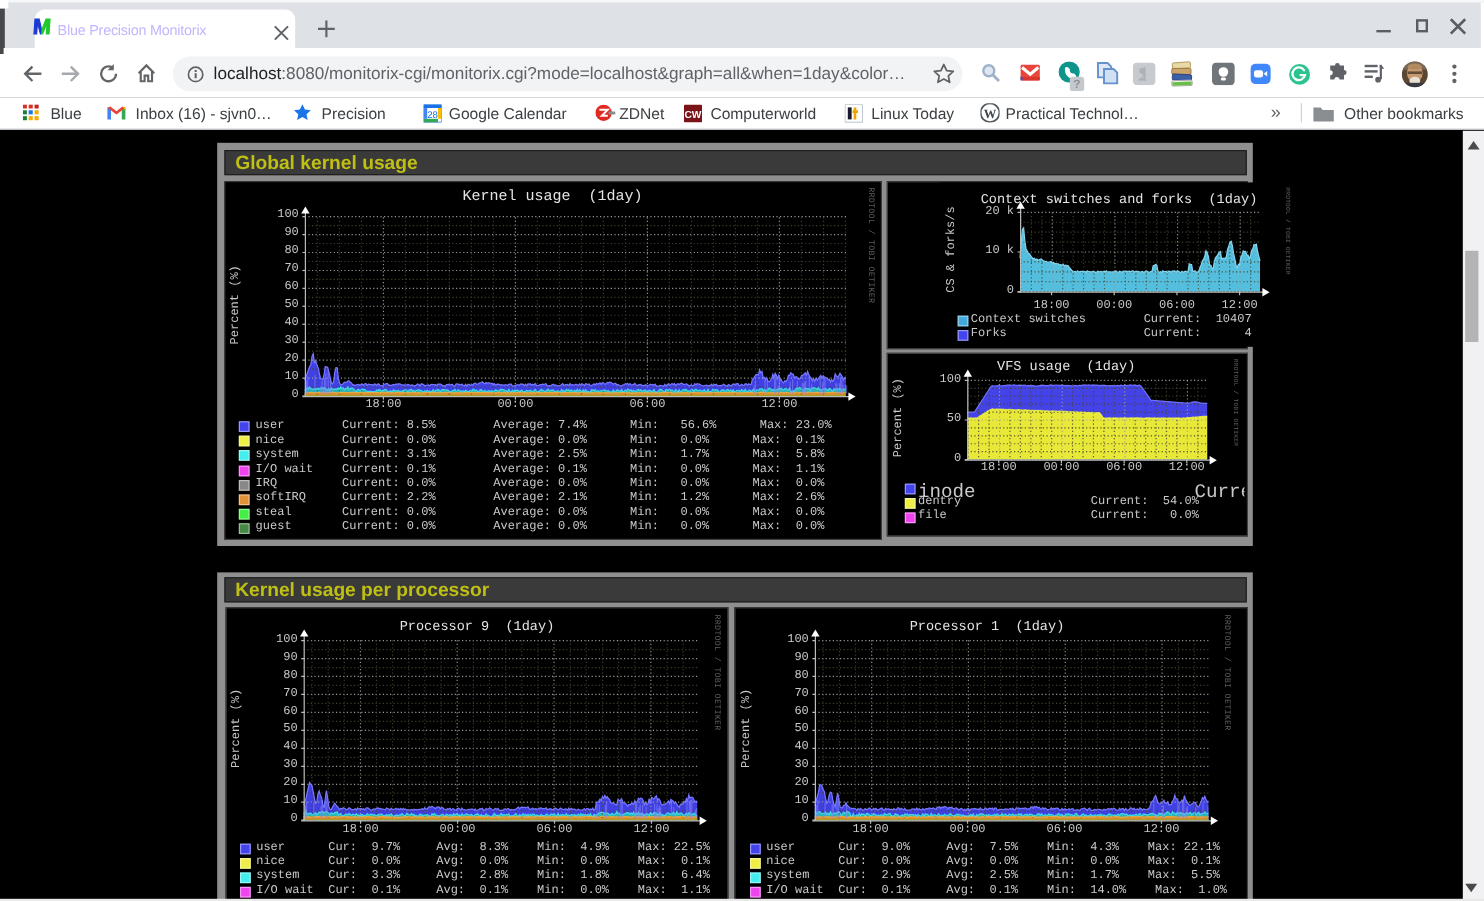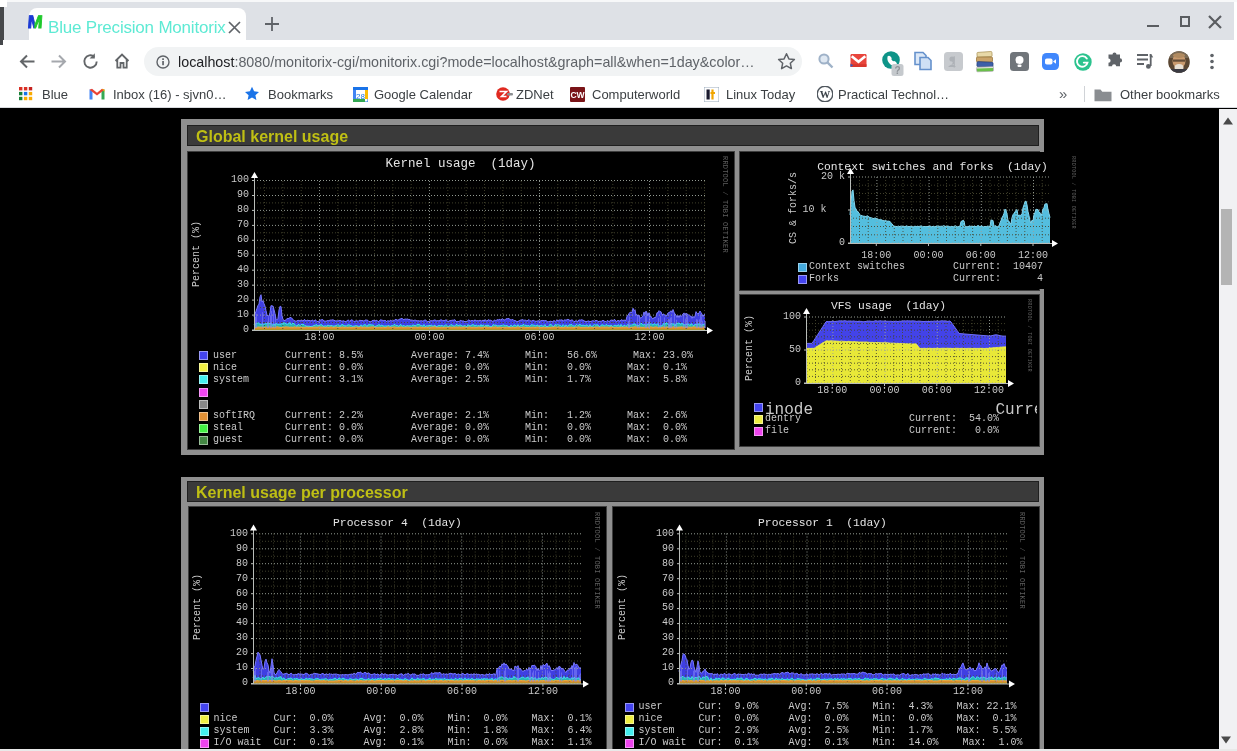--- a/index.html
+++ b/index.html
@@ -18,21 +18,21 @@
 <div class="abs" style="left:29px;top:8px;width:217px;height:32px;background:#fff;border-radius:8px 8px 0 0"></div>
 <svg class="abs" style="left:26px;top:13px" width="17" height="17" viewBox="0 0 17 17">
 <defs>
       <linearGradient id="mg" x1="0" y1="0" x2="1" y2="0">
 <stop offset="0.44" stop-color="#1b3ad4"></stop>
         <stop offset="0.5" stop-color="#1fc92c"></stop>
       </linearGradient>
     </defs>
 <text x="8.5" y="15" font-family="Liberation Sans" font-weight="bold" font-size="18" text-anchor="middle" fill="url(#mg)" stroke="url(#mg)" stroke-width="0.9" transform="skewX(-4) translate(1.2 0)">M</text>
   </svg>
-<div class="abs" style="left:48px;top:18px;font-size:17px;letter-spacing:-0.2px;color:#5eead4">Blue Precision Monitorix</div>
+<div class="abs" style="left:48px;top:18px;font-size:12px;letter-spacing:-0.2px;color:#c4b5fd">Blue Precision Monitorix</div>
 <svg class="abs" style="left:227px;top:19.5px" width="15" height="15">
 <path d="M2 2 L13 13 M13 2 L2 13" stroke="#5f6368" stroke-width="1.7"></path>
   </svg>
 <svg class="abs" style="left:264px;top:16px" width="16" height="16">
 <path d="M8 1 V15 M1 8 H15" stroke="#5f6368" stroke-width="1.8"></path>
   </svg>
 <div class="abs" style="left:1147px;top:25px;width:12px;height:2.4px;background:#5a5d61"></div>
 <div class="abs" style="left:1179.5px;top:16px;width:10.5px;height:10.5px;border:2px solid #5a5d61"></div>
 <svg class="abs" style="left:1207px;top:14px" width="16" height="16">
 <path d="M2 2 L14 14 M14 2 L2 14" stroke="#5a5d61" stroke-width="2.2"></path>
@@ -158,21 +158,21 @@
 <path d="M0.5 11.5 V2 L8 8 L15.5 2 V11.5 H12.5 V6.5 L8 10 L3.5 6.5 V11.5z" fill="none"></path>
 <path d="M0.5 11.5 V1.5 L3.5 1.5 V11.5 Z" fill="#4285f4"></path>
 <path d="M12.5 11.5 V1.5 L15.5 1.5 V11.5 Z" fill="#34a853"></path>
 <path d="M0.5 1.8 L8 7.5 L15.5 1.8 L13 0.8 L8 4.8 L3 0.8z" fill="#ea4335"></path>
 <path d="M13 0.8 L15.5 1.8 V4 Z" fill="#fbbc04"></path>
   </svg>
 <div class="bmtxt" style="left:113px;top:87px">Inbox (16) - sjvn0…</div>
 <svg class="abs" style="left:244px;top:86px" width="16" height="16">
 <path d="M8 0.8 L10.1 5.3 15 5.9 11.4 9.2 12.4 14 8 11.6 3.6 14 4.6 9.2 1 5.9 5.9 5.3Z" fill="#1a73e8"></path>
   </svg>
-<div class="bmtxt" style="left:268px;top:87px">Bookmarks</div>
+<div class="bmtxt" style="left:268px;top:87px">Precision</div>
 <svg class="abs" style="left:353px;top:87px" width="15" height="15">
 <rect x="0" y="0" width="15" height="15" fill="#fff" stroke="#1a73e8" stroke-width="1"></rect>
 <rect x="0" y="0" width="15" height="3" fill="#1a73e8"></rect>
     <rect x="12" y="3" width="3" height="9" fill="#fbbc04"></rect>
 <rect x="0" y="12" width="12" height="3" fill="#34a853"></rect>
     <rect x="0" y="3" width="3" height="9" fill="#4285f4"></rect>
 <text x="7.5" y="11.5" font-size="8" fill="#1a73e8" text-anchor="middle" font-family="Liberation Sans">28</text>
   </svg>
 <div class="bmtxt" style="left:374px;top:87px">Google Calendar</div>
 <svg class="abs" style="left:496px;top:87px" width="17" height="14">
@@ -348,21 +348,23 @@
       <div class="gt" style="left:439.5px;top:180.3px;width:44px;text-align:center;font-size:10px;color:#c9c9c9">12:00</div>
       <div class="gt" style="left:-51.0px;top:95.5px;width:120px;height:12px;text-align:center;font-size:10px;color:#c9c9c9;transform:rotate(-90deg)">Percent (%)</div>
       <div class="rrd" style="left:533.0px;top:4px;font-size:7px">RRDTOOL / TOBI OETIKER</div>
       <div class="sq" style="left:11px;top:199.2px;background:#4444EE"></div>
       <div class="gt" style="left:25px;top:197.5px;font-size:10px;color:#c9c9c9;white-space:pre">user        Current: 8.5%        Average: 7.4%      Min:   56.6%      Max: 23.0%</div>
       <div class="sq" style="left:11px;top:211.3px;background:#EEEE44"></div>
       <div class="gt" style="left:25px;top:209.6px;font-size:10px;color:#c9c9c9;white-space:pre">nice        Current: 0.0%        Average: 0.0%      Min:   0.0%      Max:  0.1%</div>
       <div class="sq" style="left:11px;top:223.4px;background:#44EEEE"></div>
       <div class="gt" style="left:25px;top:221.7px;font-size:10px;color:#c9c9c9;white-space:pre">system      Current: 3.1%        Average: 2.5%      Min:   1.7%      Max:  5.8%</div>
       <div class="sq" style="left:11px;top:235.5px;background:#EE44EE"></div>
+      <div class="gt" style="left:25px;top:233.8px;font-size:10px;color:#c9c9c9;white-space:pre">I/O wait    Current: 0.1%        Average: 0.1%      Min:   0.0%      Max:  1.1%</div>
       <div class="sq" style="left:11px;top:247.6px;background:#888888"></div>
+      <div class="gt" style="left:25px;top:245.9px;font-size:10px;color:#c9c9c9;white-space:pre">IRQ         Current: 0.0%        Average: 0.0%      Min:   0.0%      Max:  0.0%</div>
       <div class="sq" style="left:11px;top:259.7px;background:#E29136"></div>
       <div class="gt" style="left:25px;top:258.0px;font-size:10px;color:#c9c9c9;white-space:pre">softIRQ     Current: 2.2%        Average: 2.1%      Min:   1.2%      Max:  2.6%</div>
       <div class="sq" style="left:11px;top:271.8px;background:#44EE44"></div>
       <div class="gt" style="left:25px;top:270.1px;font-size:10px;color:#c9c9c9;white-space:pre">steal       Current: 0.0%        Average: 0.0%      Min:   0.0%      Max:  0.0%</div>
       <div class="sq" style="left:11px;top:283.9px;background:#448844"></div>
       <div class="gt" style="left:25px;top:282.2px;font-size:10px;color:#c9c9c9;white-space:pre">guest       Current: 0.0%        Average: 0.0%      Min:   0.0%      Max:  0.0%</div>
     </div>
     <div class="gimg" style="left:784px;top:152px;width:297px;height:137px">
       <svg width="297" height="137" style="position:absolute;left:0;top:0">
         <path d="M66.0 91.0L66.0 62.95L67.0 51.05L68.0 39.14L69.0 37.86L70.0 48.46L71.0 55.26L72.0 57.09L73.0 59.31L74.0 59.53L75.0 61.46L76.0 62.45L77.0 63.70L78.0 63.26L79.0 64.51L80.0 63.85L81.0 64.69L82.0 64.50L83.0 63.90L84.0 63.92L85.0 65.28L86.0 65.30L87.0 66.02L88.0 65.82L89.0 66.66L90.0 66.32L91.0 66.18L92.0 65.99L93.0 67.33L94.0 66.68L95.0 67.76L96.0 67.71L97.0 67.79L98.0 67.90L99.0 68.77L100.0 68.51L101.0 69.13L102.0 68.32L103.0 69.43L104.0 68.97L105.0 69.33L106.0 69.41L107.0 70.80L108.0 71.95L109.0 73.10L110.0 74.25L111.0 74.52L112.0 74.18L113.0 74.80L114.0 73.76L115.0 74.74L116.0 74.33L117.0 74.13L118.0 74.10L119.0 74.46L120.0 74.18L121.0 75.08L122.0 73.70L123.0 74.30L124.0 74.25L125.0 74.73L126.0 74.41L127.0 74.18L128.0 74.51L129.0 74.92L130.0 74.82L131.0 73.85L132.0 74.80L133.0 74.36L134.0 74.08L135.0 74.78L136.0 73.95L137.0 74.42L138.0 73.75L139.0 74.80L140.0 74.49L141.0 74.58L142.0 74.71L143.0 74.49L144.0 74.49L145.0 74.53L146.0 73.86L147.0 74.63L148.0 75.01L149.0 74.03L150.0 74.48L151.0 75.06L152.0 74.02L153.0 74.06L154.0 74.16L155.0 73.93L156.0 74.71L157.0 73.90L158.0 74.58L159.0 73.88L160.0 73.68L161.0 74.31L162.0 74.50L163.0 74.05L164.0 74.07L165.0 74.38L166.0 74.98L167.0 74.59L168.0 74.13L169.0 75.07L170.0 74.51L171.0 73.79L172.0 74.08L173.0 74.72L174.0 74.90L175.0 74.28L176.0 74.22L177.0 69.41L178.0 69.08L179.0 68.41L180.0 68.89L181.0 74.32L182.0 75.01L183.0 74.42L184.0 75.06L185.0 73.73L186.0 74.36L187.0 74.24L188.0 74.13L189.0 75.04L190.0 73.93L191.0 74.10L192.0 74.99L193.0 73.80L194.0 73.87L195.0 73.69L196.0 74.96L197.0 73.79L198.0 73.99L199.0 74.73L200.0 74.98L201.0 74.13L202.0 75.01L203.0 74.32L204.0 73.95L205.0 74.53L206.0 74.62L207.0 67.90L208.0 68.33L209.0 68.41L210.0 74.29L211.0 73.93L212.0 73.69L213.0 74.95L214.0 74.66L215.0 73.93L216.0 70.79L217.0 68.58L218.0 65.54L219.0 63.95L220.0 61.30L221.0 57.01L222.0 58.58L223.0 61.93L224.0 68.74L225.0 69.21L226.0 71.32L227.0 72.09L228.0 65.51L229.0 62.67L230.0 61.37L231.0 59.95L232.0 58.28L233.0 57.55L234.0 63.87L235.0 63.25L236.0 63.16L237.0 63.42L238.0 61.84L239.0 55.68L240.0 52.90L241.0 49.68L242.0 49.01L243.0 52.82L244.0 59.41L245.0 63.63L246.0 69.04L247.0 71.22L248.0 68.15L249.0 68.90L250.0 62.59L251.0 60.47L252.0 57.02L253.0 57.66L254.0 57.44L255.0 60.41L256.0 60.58L257.0 63.53L258.0 61.57L259.0 56.98L260.0 55.44L261.0 51.82L262.0 52.14L263.0 51.49L264.0 57.97L265.0 61.65L266.0 65.61L266.0 91.0Z" fill="#54bede"></path>
@@ -406,21 +408,21 @@
         <line x1="64" y1="91.0" x2="67" y2="91.0" stroke="#b9bdb9" stroke-width="1"></line>
         <line x1="64" y1="58.0" x2="67" y2="58.0" stroke="#b9bdb9" stroke-width="1"></line>
         <line x1="64" y1="25.0" x2="67" y2="25.0" stroke="#b9bdb9" stroke-width="1"></line>
         <line x1="92.3" y1="91" x2="92.3" y2="94" stroke="#b9bdb9" stroke-width="1"></line>
         <line x1="144.5" y1="91" x2="144.5" y2="94" stroke="#b9bdb9" stroke-width="1"></line>
         <line x1="196.8" y1="91" x2="196.8" y2="94" stroke="#b9bdb9" stroke-width="1"></line>
         <line x1="249.0" y1="91" x2="249.0" y2="94" stroke="#b9bdb9" stroke-width="1"></line>
       </svg>
       <div class="gt" style="left:0;right:0;top:9.4px;text-align:center;font-size:11.3px;color:#e4e4e4">Context switches and forks  (1day)</div>
       <div class="gt" style="left:0;width:61px;top:84.8px;text-align:right;font-size:10px;color:#c9c9c9">0</div>
-      <div class="gt" style="left:0;width:61px;top:51.8px;text-align:center;font-size:10px;color:#c9c9c9">10 k</div>
+      <div class="gt" style="left:0;width:61px;top:51.8px;text-align:right;font-size:10px;color:#c9c9c9">10 k</div>
       <div class="gt" style="left:0;width:61px;top:18.8px;text-align:right;font-size:10px;color:#c9c9c9">20 k</div>
       <div class="gt" style="left:70.3px;top:98.4px;width:44px;text-align:center;font-size:10px;color:#c9c9c9">18:00</div>
       <div class="gt" style="left:122.5px;top:98.4px;width:44px;text-align:center;font-size:10px;color:#c9c9c9">00:00</div>
       <div class="gt" style="left:174.8px;top:98.4px;width:44px;text-align:center;font-size:10px;color:#c9c9c9">06:00</div>
       <div class="gt" style="left:227.0px;top:98.4px;width:44px;text-align:center;font-size:10px;color:#c9c9c9">12:00</div>
       <div class="gt" style="left:-50.0px;top:50.0px;width:120px;height:12px;text-align:center;font-size:10px;color:#c9c9c9;transform:rotate(-90deg)">CS &amp; forks/s</div>
       <div class="rrd" style="left:286.0px;top:4px;font-size:5.2px">RRDTOOL / TOBI OETIKER</div>
       <div class="sq" style="left:13.5px;top:110.9px;background:#44AADD"></div>
       <div class="gt" style="left:25px;top:109.2px;font-size:10px;color:#c9c9c9;white-space:pre">Context switches        Current:  10407</div>
       <div class="sq" style="left:13.5px;top:122.9px;background:#4444EE"></div>
@@ -594,39 +596,40 @@
         <line x1="61" y1="85.7" x2="64" y2="85.7" stroke="#b9bdb9" stroke-width="1"></line>
         <line x1="61" y1="70.7" x2="64" y2="70.7" stroke="#b9bdb9" stroke-width="1"></line>
         <line x1="61" y1="55.7" x2="64" y2="55.7" stroke="#b9bdb9" stroke-width="1"></line>
         <line x1="61" y1="40.8" x2="64" y2="40.8" stroke="#b9bdb9" stroke-width="1"></line>
         <line x1="61" y1="25.8" x2="64" y2="25.8" stroke="#b9bdb9" stroke-width="1"></line>
         <line x1="110.5" y1="175.5" x2="110.5" y2="178.5" stroke="#b9bdb9" stroke-width="1"></line>
         <line x1="191.3" y1="175.5" x2="191.3" y2="178.5" stroke="#b9bdb9" stroke-width="1"></line>
         <line x1="272.1" y1="175.5" x2="272.1" y2="178.5" stroke="#b9bdb9" stroke-width="1"></line>
         <line x1="352.9" y1="175.5" x2="352.9" y2="178.5" stroke="#b9bdb9" stroke-width="1"></line>
       </svg>
-      <div class="gt" style="left:0;right:0;top:8.9px;text-align:center;font-size:11.3px;color:#e4e4e4">Processor 4  (1day)</div>
+      <div class="gt" style="left:0;right:0;top:8.9px;text-align:center;font-size:11.3px;color:#e4e4e4">Processor 9  (1day)</div>
       <div class="gt" style="left:0;width:58px;top:169.3px;text-align:right;font-size:10px;color:#c9c9c9">0</div>
       <div class="gt" style="left:0;width:58px;top:154.3px;text-align:right;font-size:10px;color:#c9c9c9">10</div>
       <div class="gt" style="left:0;width:58px;top:139.4px;text-align:right;font-size:10px;color:#c9c9c9">20</div>
       <div class="gt" style="left:0;width:58px;top:124.4px;text-align:right;font-size:10px;color:#c9c9c9">30</div>
       <div class="gt" style="left:0;width:58px;top:109.4px;text-align:right;font-size:10px;color:#c9c9c9">40</div>
       <div class="gt" style="left:0;width:58px;top:94.4px;text-align:right;font-size:10px;color:#c9c9c9">50</div>
       <div class="gt" style="left:0;width:58px;top:79.5px;text-align:right;font-size:10px;color:#c9c9c9">60</div>
       <div class="gt" style="left:0;width:58px;top:64.5px;text-align:right;font-size:10px;color:#c9c9c9">70</div>
       <div class="gt" style="left:0;width:58px;top:49.5px;text-align:right;font-size:10px;color:#c9c9c9">80</div>
       <div class="gt" style="left:0;width:58px;top:34.6px;text-align:right;font-size:10px;color:#c9c9c9">90</div>
       <div class="gt" style="left:0;width:58px;top:19.6px;text-align:right;font-size:10px;color:#c9c9c9">100</div>
       <div class="gt" style="left:88.5px;top:178.4px;width:44px;text-align:center;font-size:10px;color:#c9c9c9">18:00</div>
       <div class="gt" style="left:169.3px;top:178.4px;width:44px;text-align:center;font-size:10px;color:#c9c9c9">00:00</div>
       <div class="gt" style="left:250.1px;top:178.4px;width:44px;text-align:center;font-size:10px;color:#c9c9c9">06:00</div>
       <div class="gt" style="left:330.9px;top:178.4px;width:44px;text-align:center;font-size:10px;color:#c9c9c9">12:00</div>
       <div class="gt" style="left:-52.0px;top:92.5px;width:120px;height:12px;text-align:center;font-size:10px;color:#c9c9c9;transform:rotate(-90deg)">Percent (%)</div>
       <div class="rrd" style="left:403.0px;top:4px;font-size:7px">RRDTOOL / TOBI OETIKER</div>
       <div class="sq" style="left:9.5px;top:195.1px;background:#4444EE"></div>
+      <div class="gt" style="left:23.5px;top:193.4px;font-size:10px;color:#c9c9c9;white-space:pre">user      Cur:  9.7%     Avg:  8.3%    Min:  4.9%    Max: 22.5%</div>
       <div class="sq" style="left:9.5px;top:207.0px;background:#EEEE44"></div>
       <div class="gt" style="left:23.5px;top:205.3px;font-size:10px;color:#c9c9c9;white-space:pre">nice      Cur:  0.0%     Avg:  0.0%    Min:  0.0%    Max:  0.1%</div>
       <div class="sq" style="left:9.5px;top:218.9px;background:#44EEEE"></div>
       <div class="gt" style="left:23.5px;top:217.2px;font-size:10px;color:#c9c9c9;white-space:pre">system    Cur:  3.3%     Avg:  2.8%    Min:  1.8%    Max:  6.4%</div>
       <div class="sq" style="left:9.5px;top:230.8px;background:#EE44EE"></div>
       <div class="gt" style="left:23.5px;top:229.1px;font-size:10px;color:#c9c9c9;white-space:pre">I/O wait  Cur:  0.1%     Avg:  0.1%    Min:  0.0%    Max:  1.1%</div>
     </div>
     <div class="gimg" style="left:615px;top:508px;width:415px;height:243px">
       <svg width="415" height="243" style="position:absolute;left:0;top:0">
         <path d="M64.0 175.5L64.0 163.45L65.0 159.97L66.0 156.10L67.0 152.34L68.0 146.25L69.0 145.84L70.0 146.99L71.0 150.21L72.0 151.80L73.0 157.33L74.0 161.38L75.0 159.81L76.0 154.33L77.0 152.02L78.0 152.66L79.0 158.72L80.0 161.91L81.0 164.42L82.0 158.72L83.0 152.83L84.0 157.40L85.0 164.22L86.0 164.97L87.0 165.14L88.0 163.06L89.0 163.16L90.0 160.89L91.0 163.29L92.0 163.99L93.0 165.09L94.0 165.46L95.0 165.81L96.0 165.65L97.0 165.59L98.0 166.06L99.0 167.24L100.0 165.70L101.0 167.03L102.0 165.55L103.0 166.24L104.0 167.43L105.0 166.81L106.0 165.82L107.0 166.61L108.0 166.58L109.0 165.49L110.0 165.46L111.0 166.76L112.0 166.71L113.0 165.65L114.0 166.44L115.0 165.67L116.0 167.08L117.0 166.69L118.0 166.21L119.0 165.60L120.0 165.27L121.0 166.75L122.0 167.23L123.0 165.68L124.0 166.44L125.0 166.05L126.0 166.26L127.0 166.64L128.0 166.28L129.0 166.89L130.0 165.78L131.0 166.71L132.0 166.92L133.0 165.28L134.0 165.19L135.0 166.84L136.0 165.55L137.0 166.22L138.0 166.99L139.0 165.61L140.0 167.29L141.0 167.10L142.0 167.17L143.0 167.14L144.0 167.21L145.0 166.11L146.0 166.29L147.0 166.11L148.0 166.77L149.0 165.44L150.0 166.87L151.0 165.88L152.0 166.78L153.0 166.93L154.0 165.81L155.0 166.93L156.0 166.27L157.0 165.90L158.0 165.99L159.0 165.47L160.0 165.44L161.0 165.93L162.0 165.69L163.0 165.34L164.0 165.99L165.0 166.47L166.0 164.86L167.0 164.76L168.0 164.36L169.0 165.69L170.0 164.46L171.0 164.89L172.0 164.09L173.0 164.26L174.0 164.82L175.0 165.98L176.0 164.77L177.0 165.23L178.0 164.71L179.0 165.60L180.0 166.22L181.0 165.35L182.0 165.28L183.0 165.95L184.0 167.09L185.0 166.24L186.0 165.69L187.0 166.07L188.0 167.41L189.0 166.28L190.0 167.53L191.0 166.05L192.0 165.67L193.0 167.48L194.0 166.25L195.0 165.96L196.0 166.25L197.0 165.73L198.0 166.03L199.0 166.43L200.0 166.03L201.0 166.85L202.0 165.19L203.0 166.62L204.0 166.47L205.0 166.82L206.0 165.20L207.0 165.90L208.0 166.60L209.0 165.85L210.0 165.52L211.0 165.91L212.0 165.34L213.0 166.94L214.0 165.26L215.0 165.38L216.0 167.02L217.0 167.10L218.0 166.43L219.0 166.38L220.0 166.43L221.0 166.67L222.0 166.37L223.0 166.07L224.0 166.26L225.0 166.50L226.0 166.18L227.0 165.65L228.0 166.49L229.0 165.49L230.0 166.98L231.0 166.63L232.0 165.08L233.0 165.67L234.0 165.34L235.0 165.99L236.0 165.69L237.0 165.69L238.0 165.72L239.0 165.33L240.0 165.66L241.0 166.24L242.0 165.97L243.0 166.18L244.0 164.62L245.0 164.48L246.0 165.77L247.0 164.08L248.0 164.35L249.0 164.25L250.0 165.09L251.0 164.68L252.0 166.09L253.0 166.15L254.0 165.10L255.0 166.12L256.0 165.31L257.0 166.20L258.0 166.97L259.0 166.57L260.0 166.40L261.0 165.11L262.0 166.44L263.0 165.55L264.0 165.95L265.0 165.44L266.0 165.40L267.0 165.78L268.0 167.03L269.0 166.95L270.0 165.77L271.0 167.01L272.0 166.13L273.0 166.19L274.0 166.62L275.0 166.43L276.0 165.96L277.0 166.68L278.0 165.96L279.0 165.93L280.0 167.24L281.0 167.11L282.0 167.04L283.0 166.73L284.0 167.15L285.0 167.22L286.0 165.95L287.0 165.97L288.0 165.55L289.0 165.50L290.0 166.45L291.0 167.25L292.0 166.04L293.0 165.36L294.0 167.18L295.0 167.32L296.0 167.29L297.0 166.60L298.0 166.95L299.0 166.94L300.0 166.21L301.0 166.55L302.0 166.75L303.0 166.96L304.0 167.46L305.0 166.20L306.0 166.90L307.0 166.93L308.0 165.99L309.0 165.81L310.0 166.56L311.0 165.67L312.0 166.34L313.0 165.43L314.0 166.00L315.0 166.72L316.0 167.37L317.0 166.99L318.0 165.60L319.0 166.85L320.0 165.90L321.0 165.87L322.0 167.42L323.0 165.81L324.0 166.82L325.0 167.26L326.0 166.31L327.0 165.22L328.0 165.47L329.0 166.50L330.0 165.53L331.0 166.67L332.0 166.44L333.0 166.05L334.0 166.90L335.0 165.27L336.0 165.87L337.0 167.04L338.0 166.04L339.0 166.42L340.0 166.54L341.0 166.61L342.0 165.81L343.0 165.11L344.0 161.89L345.0 159.78L346.0 159.17L347.0 156.36L348.0 154.89L349.0 157.87L350.0 160.85L351.0 161.55L352.0 161.90L353.0 160.75L354.0 160.25L355.0 158.91L356.0 161.08L357.0 161.39L358.0 160.13L359.0 162.78L360.0 162.40L361.0 162.62L362.0 160.25L363.0 158.36L364.0 154.76L365.0 157.49L366.0 157.77L367.0 160.50L368.0 161.18L369.0 160.23L370.0 158.73L371.0 160.10L372.0 154.93L373.0 158.36L374.0 159.69L375.0 161.30L376.0 162.97L377.0 162.97L378.0 161.96L379.0 161.53L380.0 160.66L381.0 160.61L382.0 162.52L383.0 164.18L384.0 164.40L385.0 162.01L386.0 160.01L387.0 156.72L388.0 157.71L389.0 155.55L390.0 158.29L391.0 160.13L392.0 159.58L392.0 175.5Z" fill="#3f3fe2"></path>

